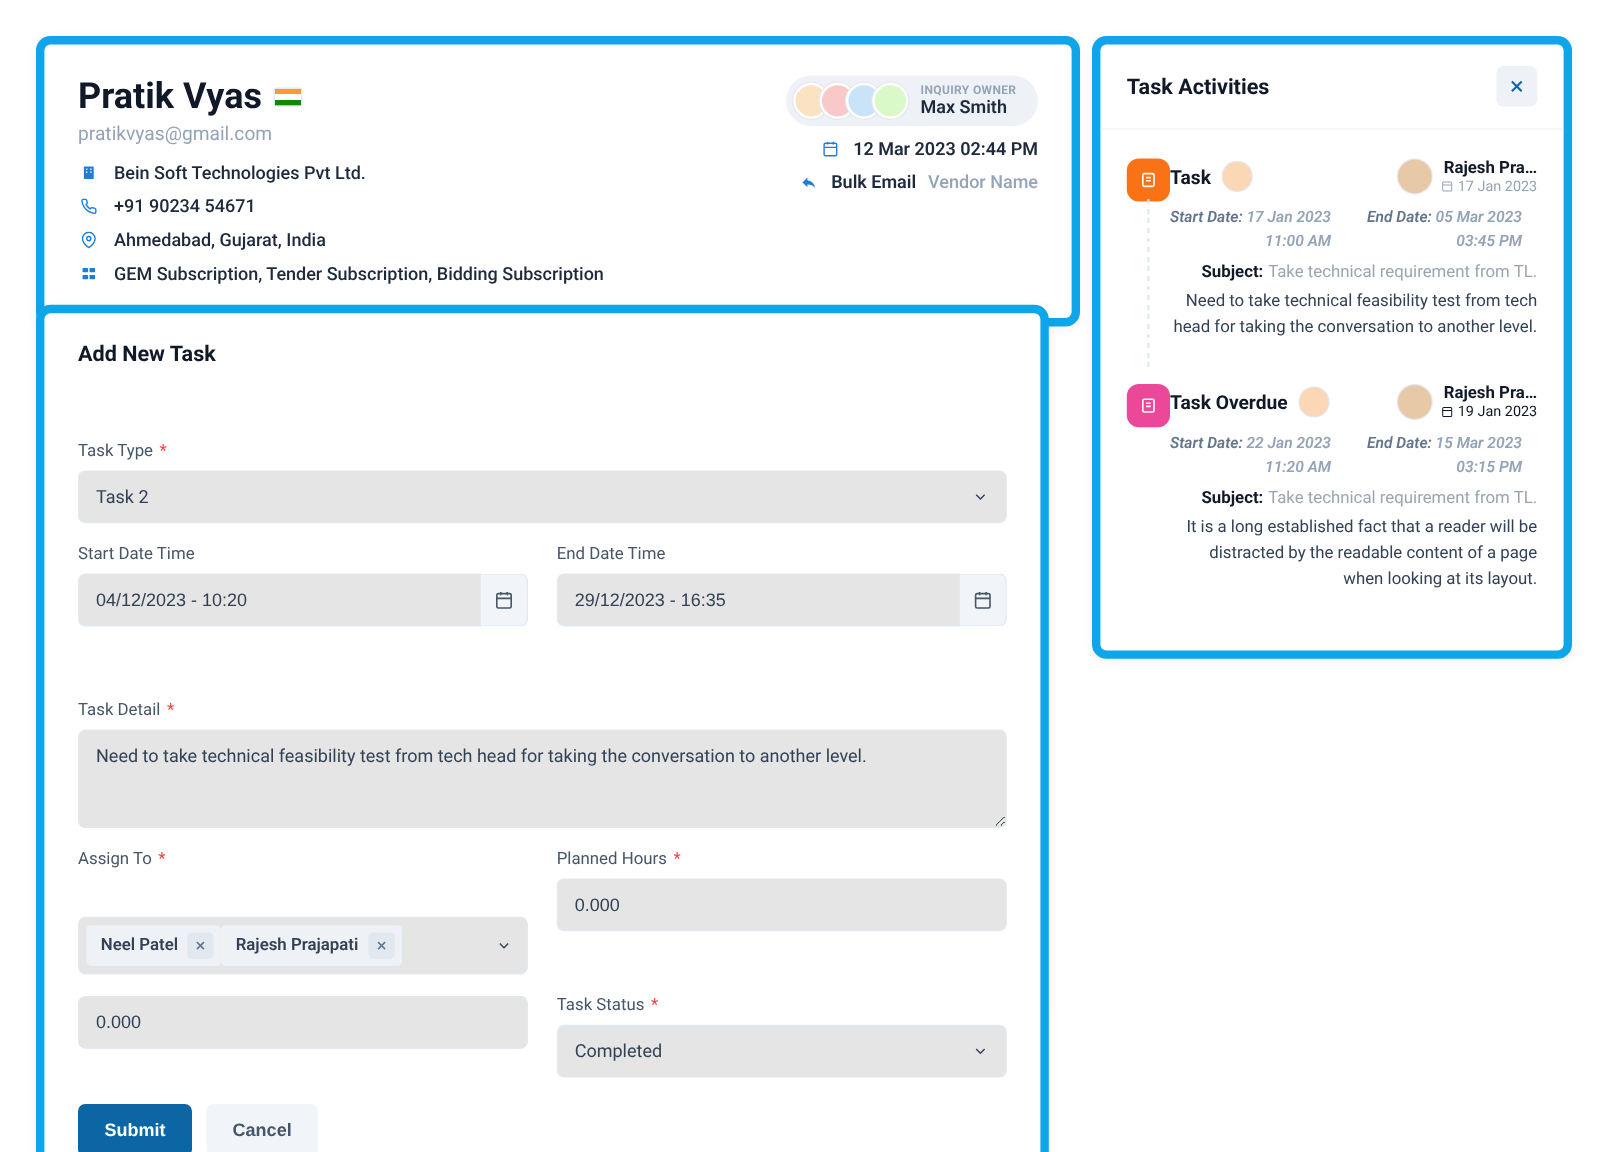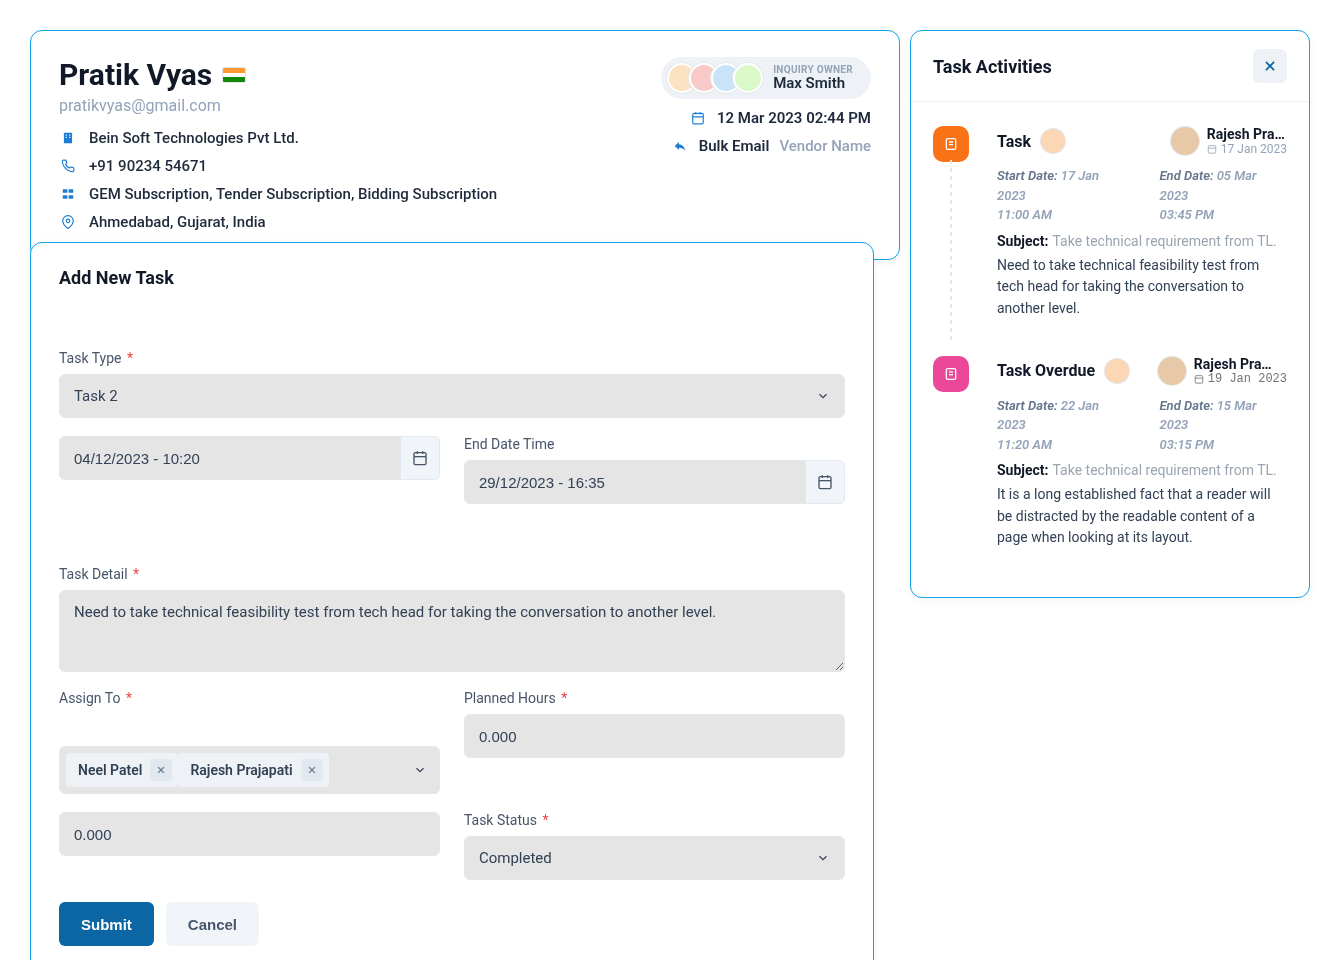--- a/index.html
+++ b/index.html
@@ -14,21 +14,21 @@
     gap: 0;
     align-items: flex-start;
     max-width: 1280px;
     margin: 0 auto;
   }
   .main-col { flex: 1; min-width: 0; }
   .side-col { width: 410px; }
 
   .card {
     background: #fff;
-    border: 1px solid #0ea5e9;
+    border: 7px solid #0ea5e9;
     border-radius: 12px;
     box-shadow: 0 2px 10px rgba(30,41,59,0.05);
     overflow: hidden;
     position: relative;
   }
 
   
   .profile-card { padding: 26px 28px 28px 28px; }
   .profile-top { display: flex; justify-content: space-between; align-items: flex-start; flex-wrap: wrap; gap: 20px; }
   .profile-name { font-size: 30px; font-weight: 700; color: #111827; display: flex; align-items: center; gap: 10px; }
@@ -92,49 +92,49 @@
   .tag-x {
     background: #e2e8f0; color: #64748b; width: 22px; height: 22px; border-radius: 4px;
     display: inline-flex; align-items: center; justify-content: center; font-size: 12px; cursor: pointer;
   }
   .form-actions { margin-top: 22px; display: flex; gap: 12px; }
   .btn { height: 44px; padding: 0 22px; border-radius: 6px; font-size: 15px; font-weight: 600; border: none; cursor: pointer; }
   .btn-primary { background: #0c66a3; color: #fff; }
   .btn-light { background: #f1f5f9; color: #475569; }
 
   
-  .acts { padding: 0; margin-left: 10px; }
+  .acts { padding: 0; margin-left: 10px; text-align: right; }
   .acts-head {
     display: flex; align-items: center; justify-content: space-between;
     padding: 18px 22px; border-bottom: 1px solid #eef1f4;
   }
   .acts-title { font-size: 18px; font-weight: 700; color: #111827; }
   .acts-close {
     width: 34px; height: 34px; background: #eef2f6; border-radius: 6px;
     display: flex; align-items: center; justify-content: center; cursor: pointer; color: #0c66a3;
   }
   .act-list { padding: 6px 22px 30px 22px; position: relative; }
-  .act-item { display: flex; gap: 28px; padding: 18px 0; position: relative; }
+  .act-item { display: flex; gap: 0; padding: 18px 0; position: relative; }
   .timeline-line {
     position: absolute; left: 17px; top: 52px; bottom: -6px; width: 2px;
     background: repeating-linear-gradient(to bottom, #e2e8f0 0 4px, transparent 4px 8px);
   }
   .act-item:last-child .timeline-line { display: none; }
   .act-badge { width: 36px; height: 36px; border-radius: 10px; display: flex; align-items: center; justify-content: center; flex: 0 0 36px; }
   .bg-orange { background: #f97316; color: #fff; }
   .bg-pink { background: #ec4899; color: #fff; }
   .act-body { flex: 1; min-width: 0; }
   .act-row1 { display: flex; align-items: center; gap: 10px; margin-bottom: 10px; }
   .act-type { font-size: 16px; font-weight: 700; color: #111827; }
   .mini-av { width: 24px; height: 24px; border-radius: 50%; box-shadow: 0 0 0 1px #e5e7eb; }
   .act-right { margin-left: auto; display: flex; align-items: center; gap: 8px; }
   .act-right .mini-av { width: 28px; height: 28px; }
   .owner-name-sm { font-size: 14px; font-weight: 700; color: #111827; max-width: 90px; white-space: nowrap; overflow: hidden; text-overflow: ellipsis; }
   .owner-date { font-size: 12px; color: #94a3b8; display: flex; align-items: center; gap: 4px; }
-  .owner-date.red { color: #737373; font-family: Liberation Mono, monospace; }
+  .owner-date.red { color: #0f172a; }
   .act-dates { display: flex; gap: 30px; margin-bottom: 8px; font-style: italic; }
   .dt-group { font-size: 13px; color: #94a3b8; line-height: 1.5; }
   .dt-group .lab { color: #64748b; font-weight: 600; font-style: italic; }
   .dt-group .val { color: #94a3b8; font-weight: 600; font-style: italic; }
   .act-subj { font-size: 14px; margin-bottom: 6px; }
   .act-subj .lab { color: #111827; font-weight: 700; }
   .act-subj .val { color: #9aa5b1; margin-left: 4px; }
   .act-desc { font-size: 14px; color: #334155; line-height: 1.55; }
 
   
@@ -171,37 +171,37 @@
             <div class="info-row">
               <span class="ic">
                 <svg width="14" height="14" viewBox="0 0 24 24" fill="none" stroke="currentColor" stroke-width="2">
                     <path d="M22 16.9v3a2 2 0 0 1-2.2 2 19.8 19.8 0 0 1-8.6-3.1 19.5 19.5 0 0 1-6-6A19.8 19.8 0 0 1 2.1 4.2 2 2 0 0 1 4.1 2h3a2 2 0 0 1 2 1.7c.1.9.3 1.8.6 2.6a2 2 0 0 1-.5 2.1L8 9.6a16 16 0 0 0 6 6l1.2-1.2a2 2 0 0 1 2.1-.5c.8.3 1.7.5 2.6.6A2 2 0 0 1 22 16.9z"></path>
                   </svg>
               </span>
               <span class="val">+91 90234 54671</span>
             </div>
             <div class="info-row">
               <span class="ic">
+                <svg width="14" height="14" viewBox="0 0 24 24" fill="none" stroke="currentColor" stroke-width="2">
+                    <path d="M21 10c0 7-9 13-9 13S3 17 3 10a9 9 0 1 1 18 0z"></path>
+                    <circle cx="12" cy="10" r="3"></circle>
+                  </svg>
+              </span>
+              <span class="val">Ahmedabad, Gujarat, India</span>
+            </div>
+            <div class="info-row">
+              <span class="ic">
                 <svg width="14" height="14" viewBox="0 0 24 24" fill="currentColor">
                     <rect x="3" y="4" width="8" height="6" rx="1"></rect>
                     <rect x="13" y="4" width="8" height="6" rx="1"></rect>
                     <rect x="3" y="14" width="8" height="6" rx="1"></rect>
                     <rect x="13" y="14" width="8" height="6" rx="1"></rect>
                   </svg>
               </span>
               <span class="val">GEM Subscription, Tender Subscription, Bidding Subscription</span>
-            </div>
-            <div class="info-row">
-              <span class="ic">
-                <svg width="14" height="14" viewBox="0 0 24 24" fill="none" stroke="currentColor" stroke-width="2">
-                    <path d="M21 10c0 7-9 13-9 13S3 17 3 10a9 9 0 1 1 18 0z"></path>
-                    <circle cx="12" cy="10" r="3"></circle>
-                  </svg>
-              </span>
-              <span class="val">Ahmedabad, Gujarat, India</span>
             </div>
           </div>
         </div>
 
         <div class="owner-block">
           <div class="owner-chip">
             <div class="avatars">
               <span class="av" style="background:#fbe2c2"></span>
               <span class="av" style="background:#f9c9c9"></span>
               <span class="av" style="background:#c9e3f9"></span>
@@ -245,20 +245,21 @@
             <span>Task 2</span>
             <span class="chevron-down">
               <svg width="14" height="14" viewBox="0 0 24 24" fill="none" stroke="#334155" stroke-width="2">
                   <polyline points="6 9 12 15 18 9"></polyline>
                 </svg>
             </span>
           </div>
         </div>
 
         <div>
+          <label class="flabel">Start Date Time</label>
           <div class="control-group">
             <input class="control" value="04/12/2023 - 10:20" style="">
             <div class="ig-btn">
               <svg width="16" height="16" viewBox="0 0 24 24" fill="none" stroke="currentColor" stroke-width="2">
                   <rect x="3" y="4" width="18" height="18" rx="2"></rect>
                   <line x1="3" y1="10" x2="21" y2="10"></line>
                   <line x1="8" y1="2" x2="8" y2="6"></line>
                   <line x1="16" y1="2" x2="16" y2="6"></line>
                 </svg>
             </div>

